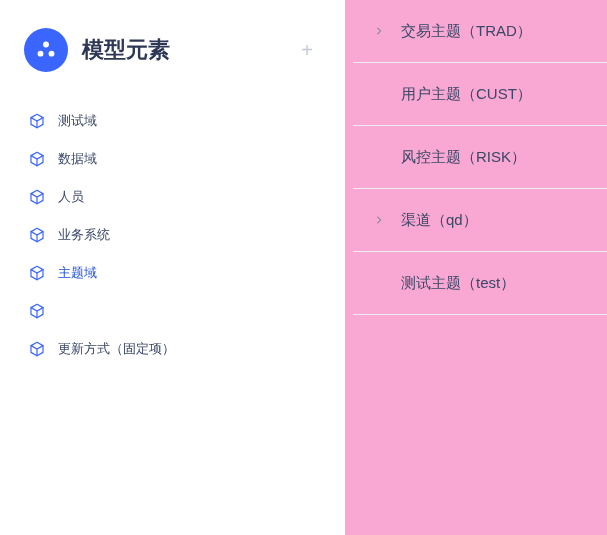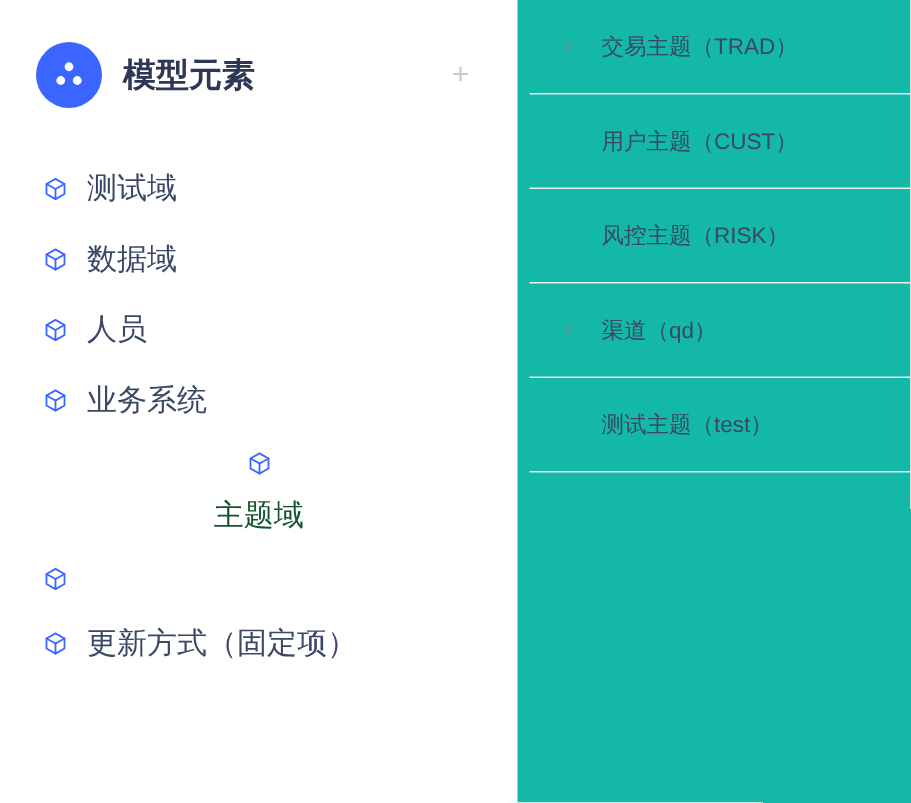--- a/index.html
+++ b/index.html
@@ -4,24 +4,24 @@
 <style>
   * { box-sizing: border-box; margin: 0; padding: 0; }
   html, body { width: 607px; height: 535px; font-family: -apple-system, "PingFang SC", "Microsoft YaHei", sans-serif; background: #f7f8fa; color: #2e3856; }
   .app { display: flex; width: 100%; height: 100%; }
   .left-panel { width: 345px; background: #fff; padding: 28px 24px 20px 24px; }
   .left-header { display: flex; align-items: center; gap: 14px; margin-bottom: 30px; }
   .modules-badge { width: 44px; height: 44px; border-radius: 50%; background: #3a66ff; display: flex; align-items: center; justify-content: center; flex-shrink: 0; }
   .left-header-title { font-size: 22px; font-weight: 600; color: #2e3856; flex: 1; }
   .plus-btn { width: 28px; height: 28px; display: flex; align-items: center; justify-content: center; color: #c4c9d4; cursor: pointer; font-size: 20px; }
   .nav-list { display: flex; flex-direction: column; }
-  .nav-item { display: flex; align-items: center; gap: 12px; padding: 10px 4px; cursor: pointer; color: #3a4766; font-size: 20px; }
-  .nav-item.active { color: #14532d; flex-direction: column; }
+  .nav-item { display: flex; align-items: center; gap: 12px; padding: 10px 4px; cursor: pointer; color: #3a4766; font-size: 13px; }
+  .nav-item.active { color: #1d4ed8; }
   .cube-icon { width: 18px; height: 18px; flex-shrink: 0; }
-  .right-panel { flex: 1; background: #14b8a6; padding-left: 8px; height: 100%; overflow: hidden; }
+  .right-panel { flex: 1; background: #f9a8d4; padding-left: 8px; height: 100%; overflow: hidden; }
   .tree-list { display: flex; flex-direction: column; }
   .tree-item { display: flex; align-items: center; height: 63px; padding: 0 18px; border-bottom: 1px solid #eceef3; cursor: pointer; }
   .tree-chevron { width: 16px; height: 16px; display: flex; align-items: center; justify-content: center; margin-right: 14px; flex-shrink: 0; visibility: hidden; }
   .tree-item.has-children .tree-chevron { visibility: visible; }
   .tree-label { font-size: 15px; color: #3a4766; }
   svg { display: block; }
 </style>
 </head>
 <body>
 

